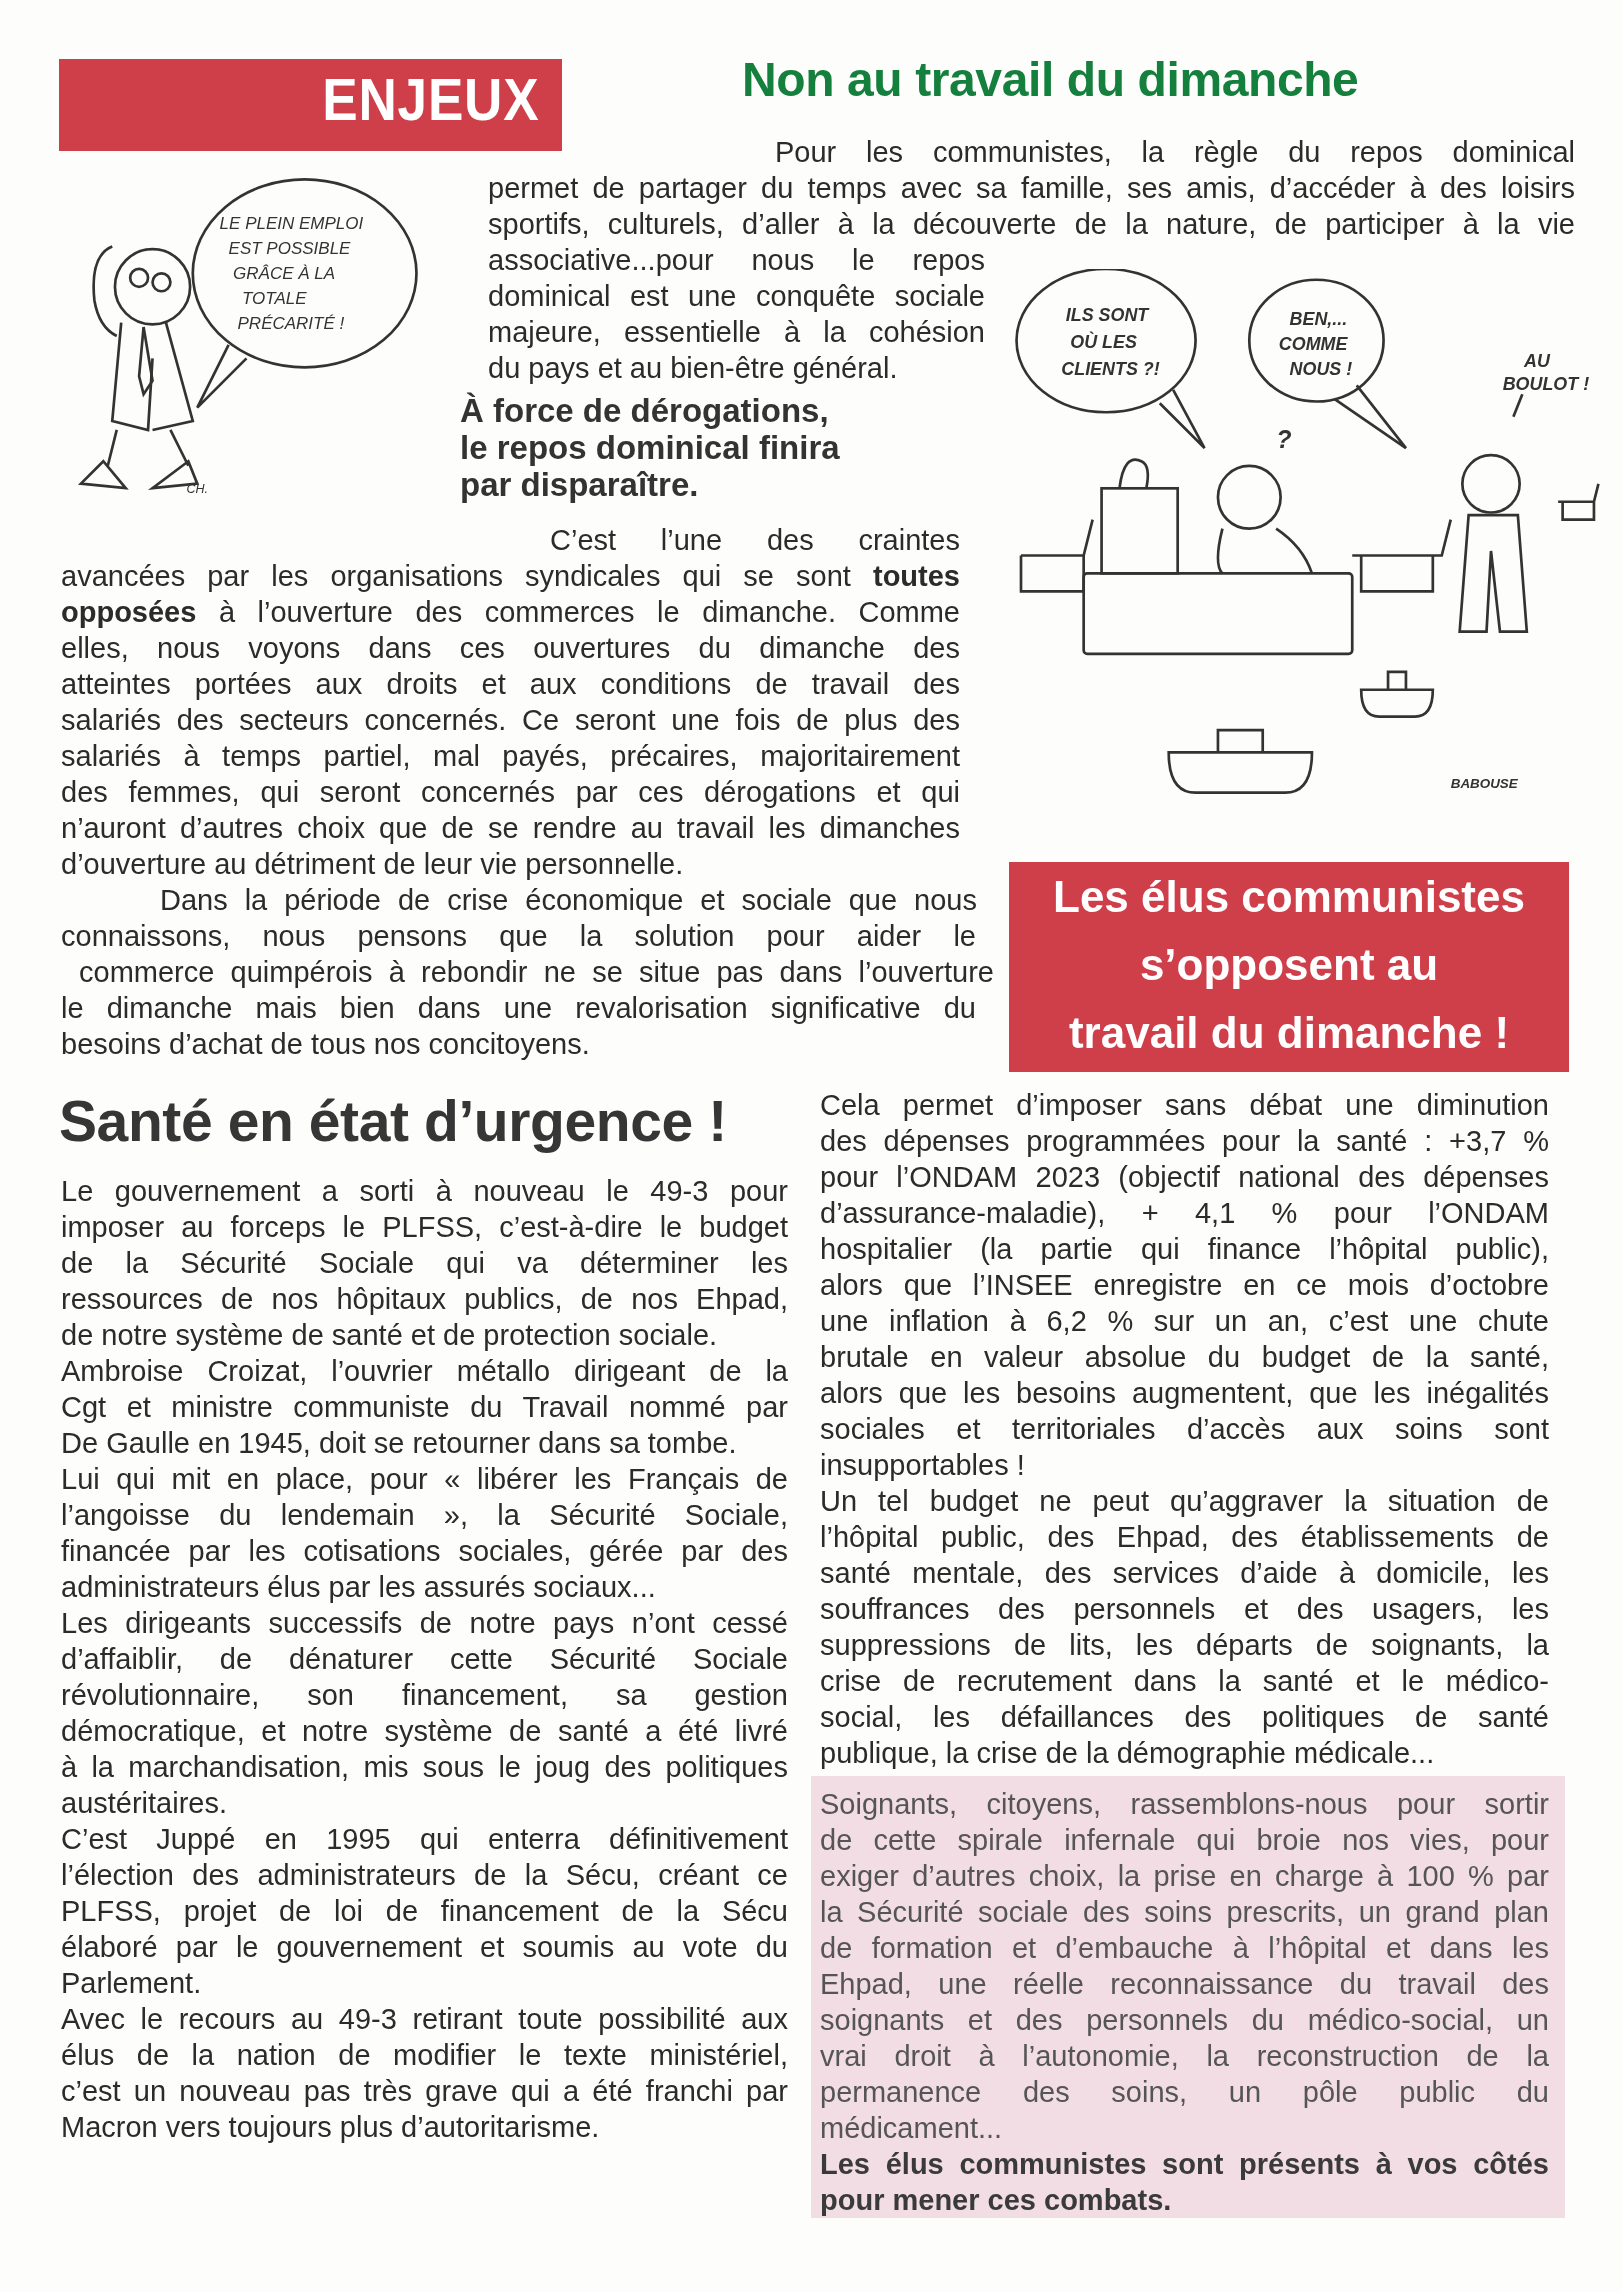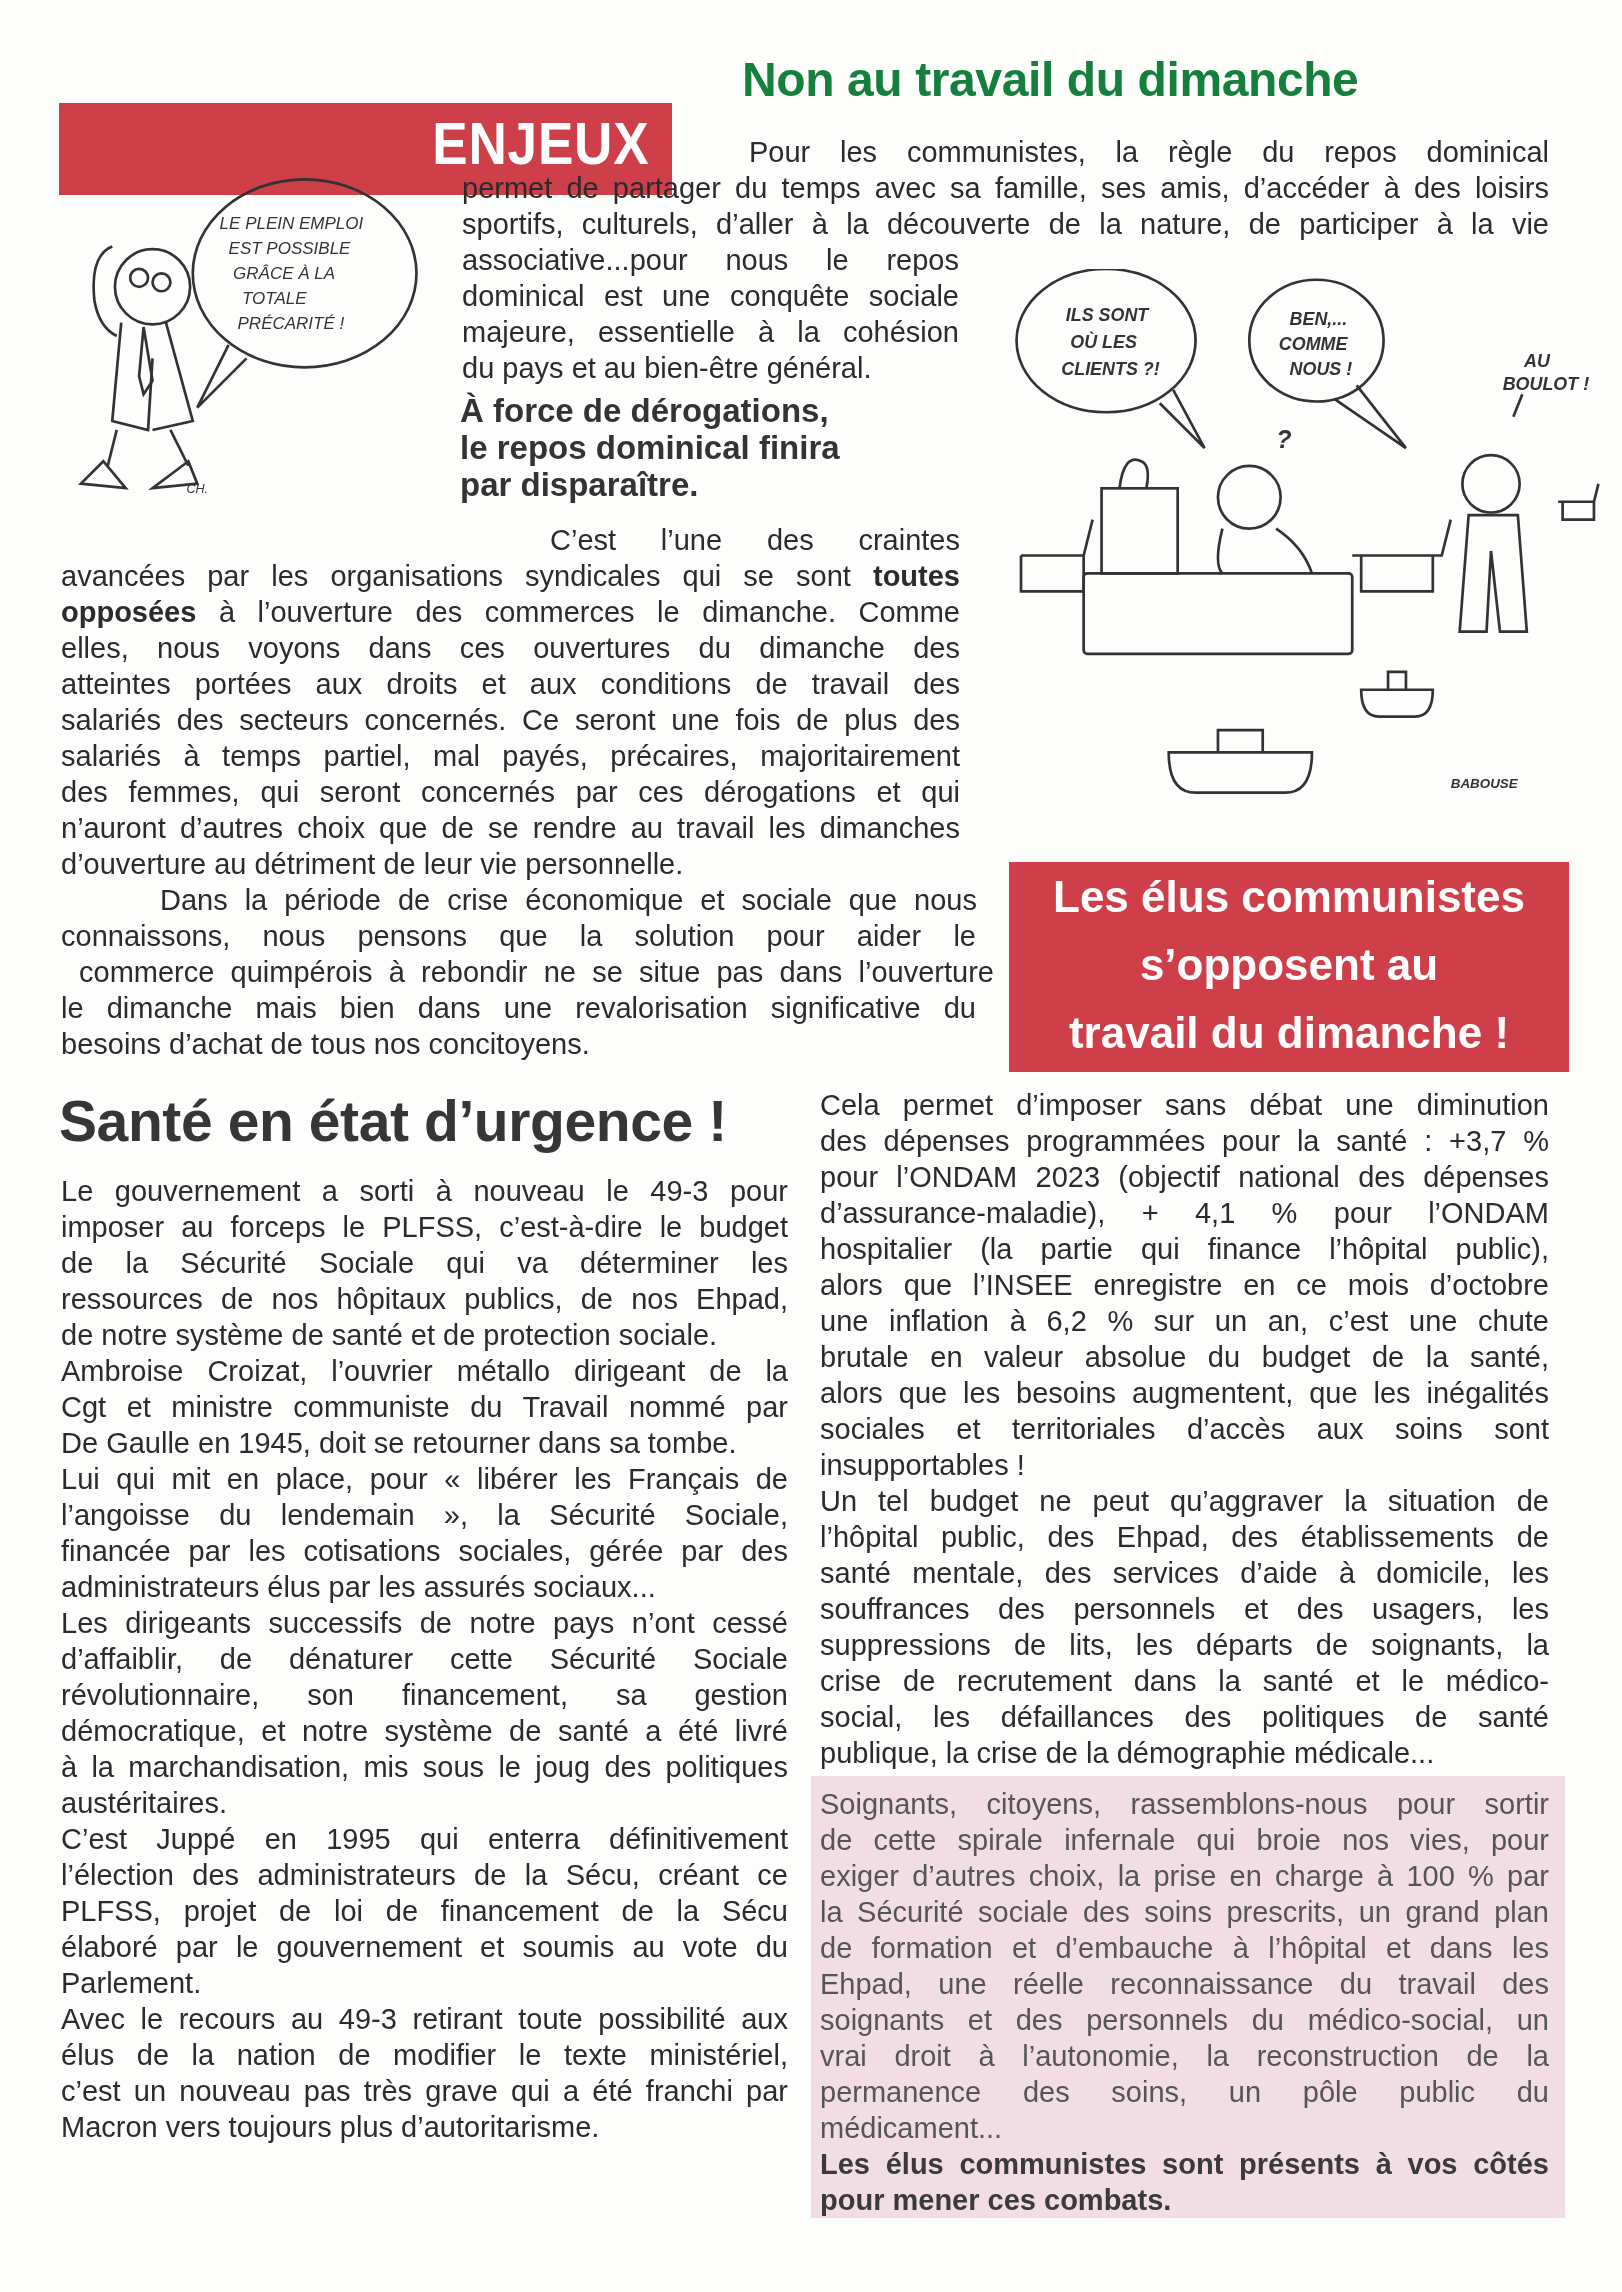--- a/index.html
+++ b/index.html
@@ -1,20 +1,20 @@
 <!DOCTYPE html>
 <html style="font-size:14.3px"><head>
 <meta charset="utf-8">
 <style>
   html, body { margin:0; padding:0; }
   body { width:1623px; height:2293px; background:#fdfdfb; position:relative; overflow:hidden;
          font-family:"Liberation Sans", sans-serif; color:#2a2a2a; }
   .abs { position:absolute; }
   .redbox { background:#cf3f4a; color:#fff; }
-  .enjeux { left:59px; top:59px; width:613px; height:92px;margin-top:44px; }
+  .enjeux { left:59px; top:59px; width:503px; height:92px; }
   .enjeux span { position:absolute; right:23px; top:7.2px; font-size:59px; font-weight:bold; letter-spacing:0.9px;
                  font-family:"Liberation Sans", sans-serif; transform:scaleX(0.9); transform-origin:right; }
   .title1 { left:742px; top:52px; width:824px; font-size:48px; font-weight:bold; color:#15803d; white-space:nowrap; letter-spacing:-0.4px; }
   .txt { font-size:29px; line-height:36px; text-align:justify; color:#2b2b2b; }
   .line { display:block; white-space:nowrap; text-align:justify; text-align-last:justify; height:36px; }
   .line.last { text-align-last:left; }
   .bold { font-weight:bold; }
   .sub-bold { font-size:33px; font-weight:bold; line-height:37px; color:#333; }
   .redbox2 { left:1009px; top:862px; width:560px; height:210px; text-align:center; font-weight:bold;
              font-size:44px; line-height:68px; padding-top:1px; box-sizing:border-box; }
@@ -47,21 +47,21 @@
   <g fill="#333" font-size="19" font-style="italic">
     <text x="185" y="70">LE PLEIN EMPLOI</text>
     <text x="195" y="98">EST POSSIBLE</text>
     <text x="200" y="126">GRÂCE À LA</text>
     <text x="210" y="154">TOTALE</text>
     <text x="205" y="182">PRÉCARITÉ !</text>
     <text x="148" y="365" font-size="14">CH.</text>
   </g>
 </svg>
 
-<div class="abs txt" style="left:462px; top:134px; width:1087px;">
+<div class="abs txt" style="left:488px; top:134px; width:1087px;">
   <span class="line" style="padding-left:287px;">Pour les communistes, la règle du repos dominical</span>
   <span class="line">permet de partager du temps avec sa famille, ses amis, d’accéder à des loisirs</span>
   <span class="line">sportifs, culturels, d’aller à la découverte de la nature, de participer à la vie</span>
   <span class="line" style="width:497px;">associative...pour nous le repos</span>
   <span class="line" style="width:497px;">dominical est une conquête sociale</span>
   <span class="line" style="width:497px;">majeure, essentielle à la cohésion</span>
   <span class="line last" style="width:497px;">du pays et au bien-être général.</span>
 </div>
 
 <div class="abs sub-bold" style="left:460px; top:392px;">

